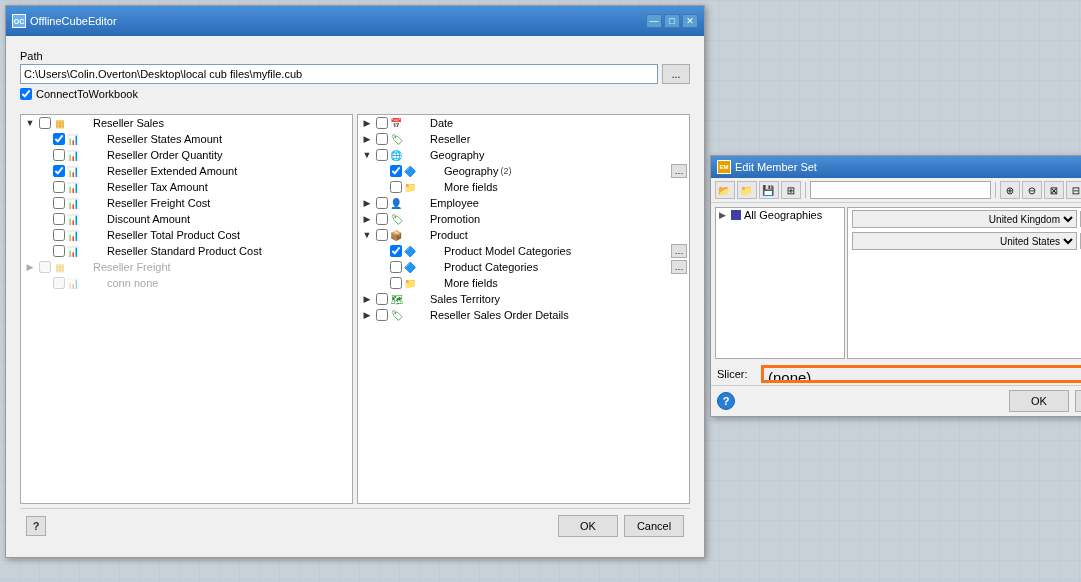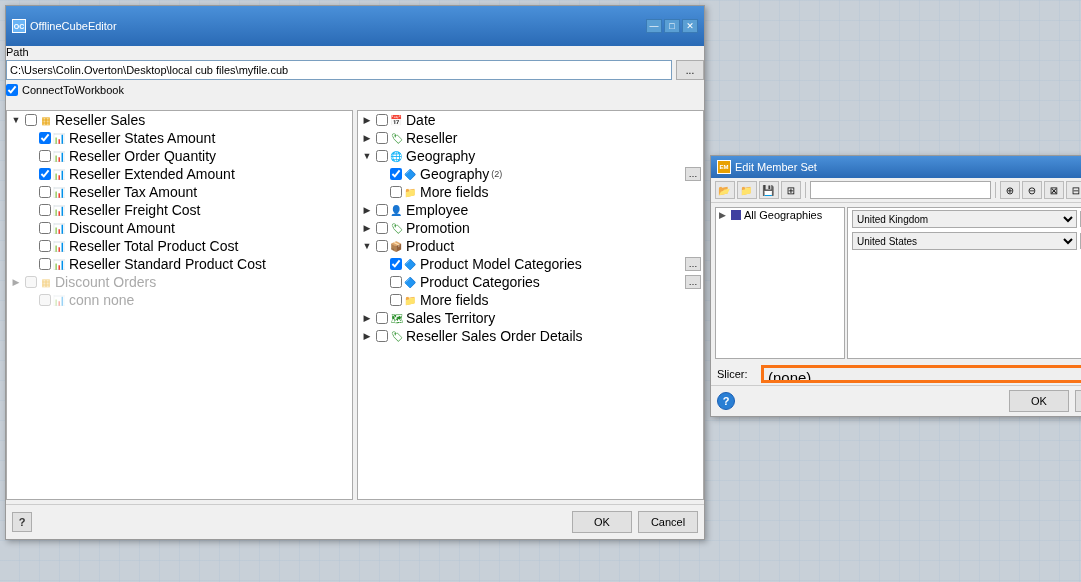--- a/index.html
+++ b/index.html
@@ -26,21 +26,21 @@
       border: 1px solid #999;
       box-shadow: 2px 2px 6px rgba(0,0,0,0.3);
     }
     .title-bar {
       background: linear-gradient(to bottom, #4a90d9, #2a6ab5);
       color: white;
       padding: 3px 6px;
       display: flex;
       align-items: center;
       justify-content: space-between;
-      height: 40px;
+      height: 30px;
     }
     .title-bar-left {
       display: flex;
       align-items: center;
       gap: 4px;
     }
     .title-bar-icon {
       width: 14px;
       height: 14px;
       background: #6ab4f5;
@@ -60,21 +60,21 @@
       height: 14px;
       background: #5a9fd4;
       border: 1px solid #3a7ab5;
       color: white;
       font-size: 9px;
       display: flex; align-items: center; justify-content: center;
       cursor: pointer;
     }
 
     .dialog-body {
-      padding: 0;
+      padding: 14px;
     }
     .path-label {
       font-size: 11px;
       margin-bottom: 2px;
     }
     .path-row {
       display: flex;
       gap: 4px;
       margin-bottom: 4px;
     }
@@ -144,21 +144,22 @@
       margin-right: 2px;
       display: flex; align-items: center; justify-content: center;
       font-size: 10px;
     }
     .icon-table { color: #e8a000; }
     .icon-measure { color: #4a90d9; }
     .icon-dim { color: #228b22; }
     .icon-hier { color: #4040c0; }
     .icon-folder { color: #e8c050; }
     .item-text {
-      font-size: 14px;
+      font-size: 11px;
+      margin-left: 24px;
     }
     .indent1 { margin-left: 14px; }
     .small-btn-right {
       margin-left: auto;
       width: 16px;
       height: 14px;
       background: #e1e1e1;
       border: 1px solid #adadad;
       font-size: 9px;
       display: flex; align-items: center; justify-content: center;
@@ -286,20 +287,21 @@
       display: flex;
       align-items: center;
       padding: 2px 4px;
       gap: 3px;
     }
     .member-list-row select {
       flex: 1;
       height: 18px;
       font-size: 10px;
       border: 1px solid #aaa;
+      text-align: right;
     }
     .row-del {
       display: flex; gap: 2px;
     }
     .del-btn {
       width: 16px; height: 16px;
       background: #e1e1e1;
       border: 1px solid #adadad;
       font-size: 9px;
       display: flex; align-items: center; justify-content: center;
@@ -440,21 +442,21 @@
           <span class="expander none"></span>
           <input type="checkbox" class="item-cb" style="">
           <span class="item-icon icon-measure">📊</span>
           <span class="item-text">Reseller Standard Product Cost</span>
         </div>
 
         <div class="tree-item" style="color:#aaa;">
           <span class="expander collapsed" style="color:#aaa;"></span>
           <input type="checkbox" class="item-cb" disabled="" style="">
           <span class="item-icon icon-table" style="opacity:0.5;">▦</span>
-          <span class="item-text">Discount Orders</span>
+          <span class="item-text">Reseller Freight</span>
         </div>
 
         <div class="tree-item indent1" style="color:#aaa;">
           <span class="expander none"></span>
           <input type="checkbox" class="item-cb" disabled="" style="">
           <span class="item-icon icon-measure" style="opacity:0.4;">📊</span>
           <span class="item-text">conn none</span>
         </div>
       </div>
 

